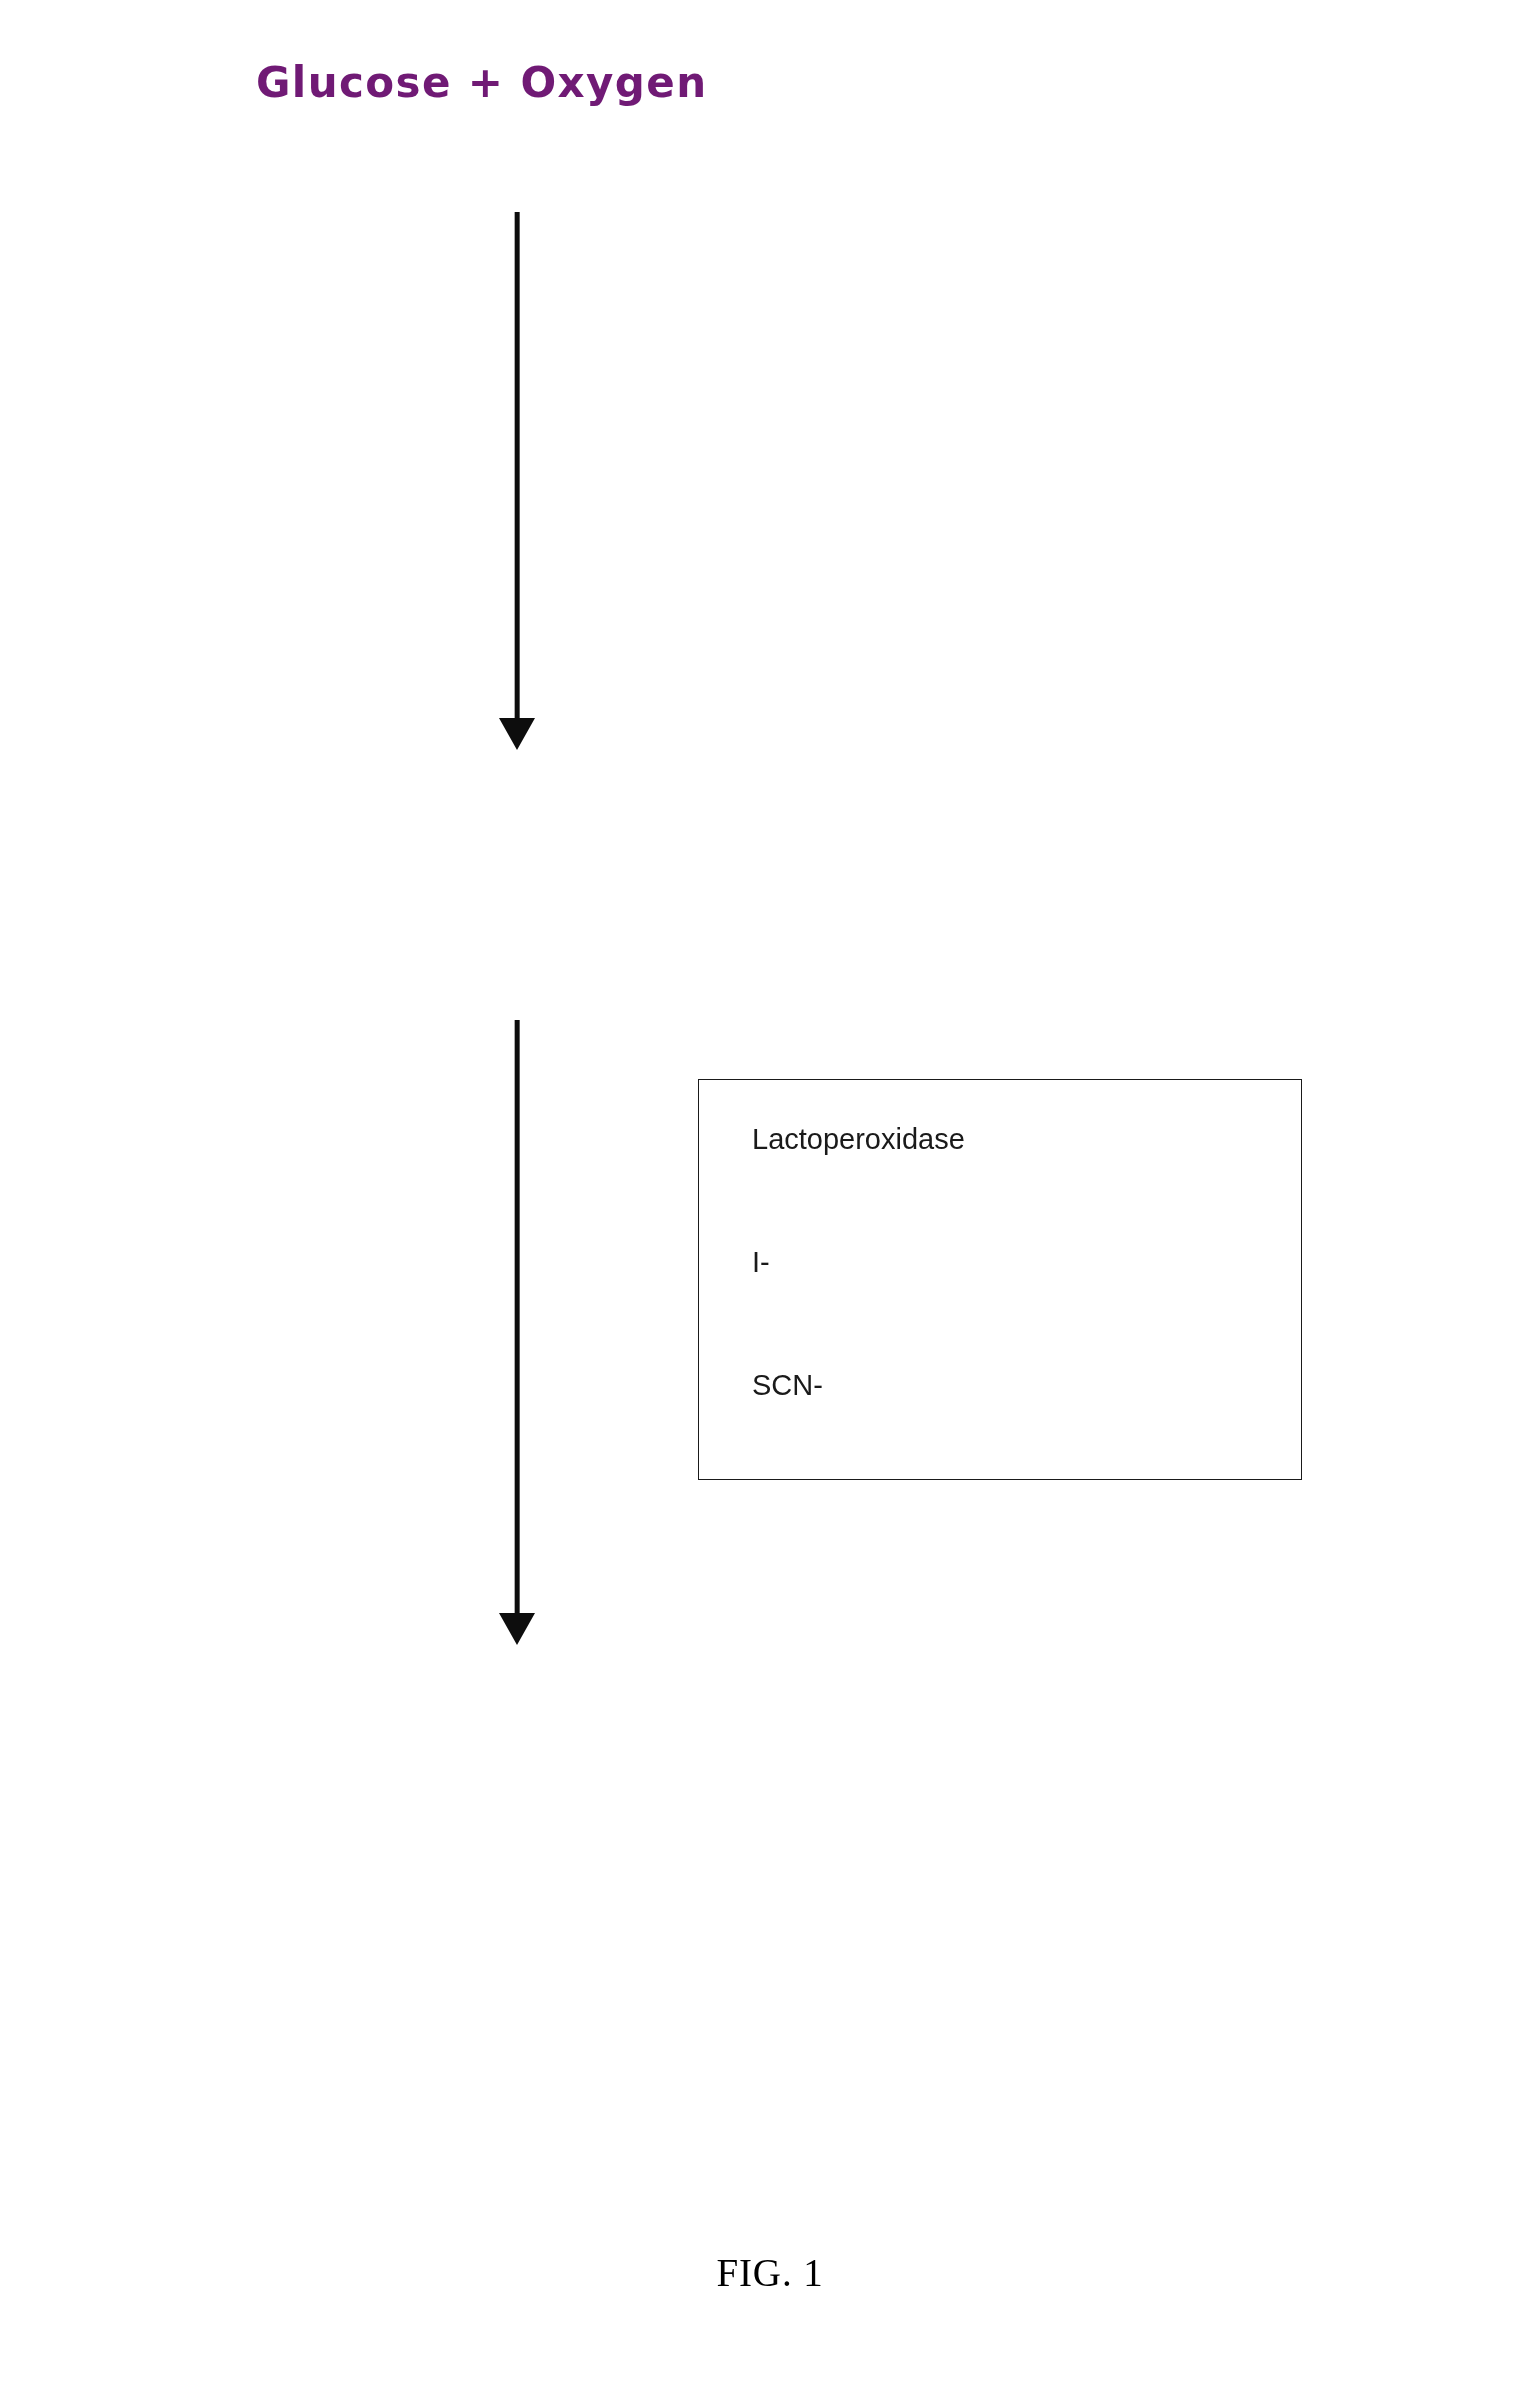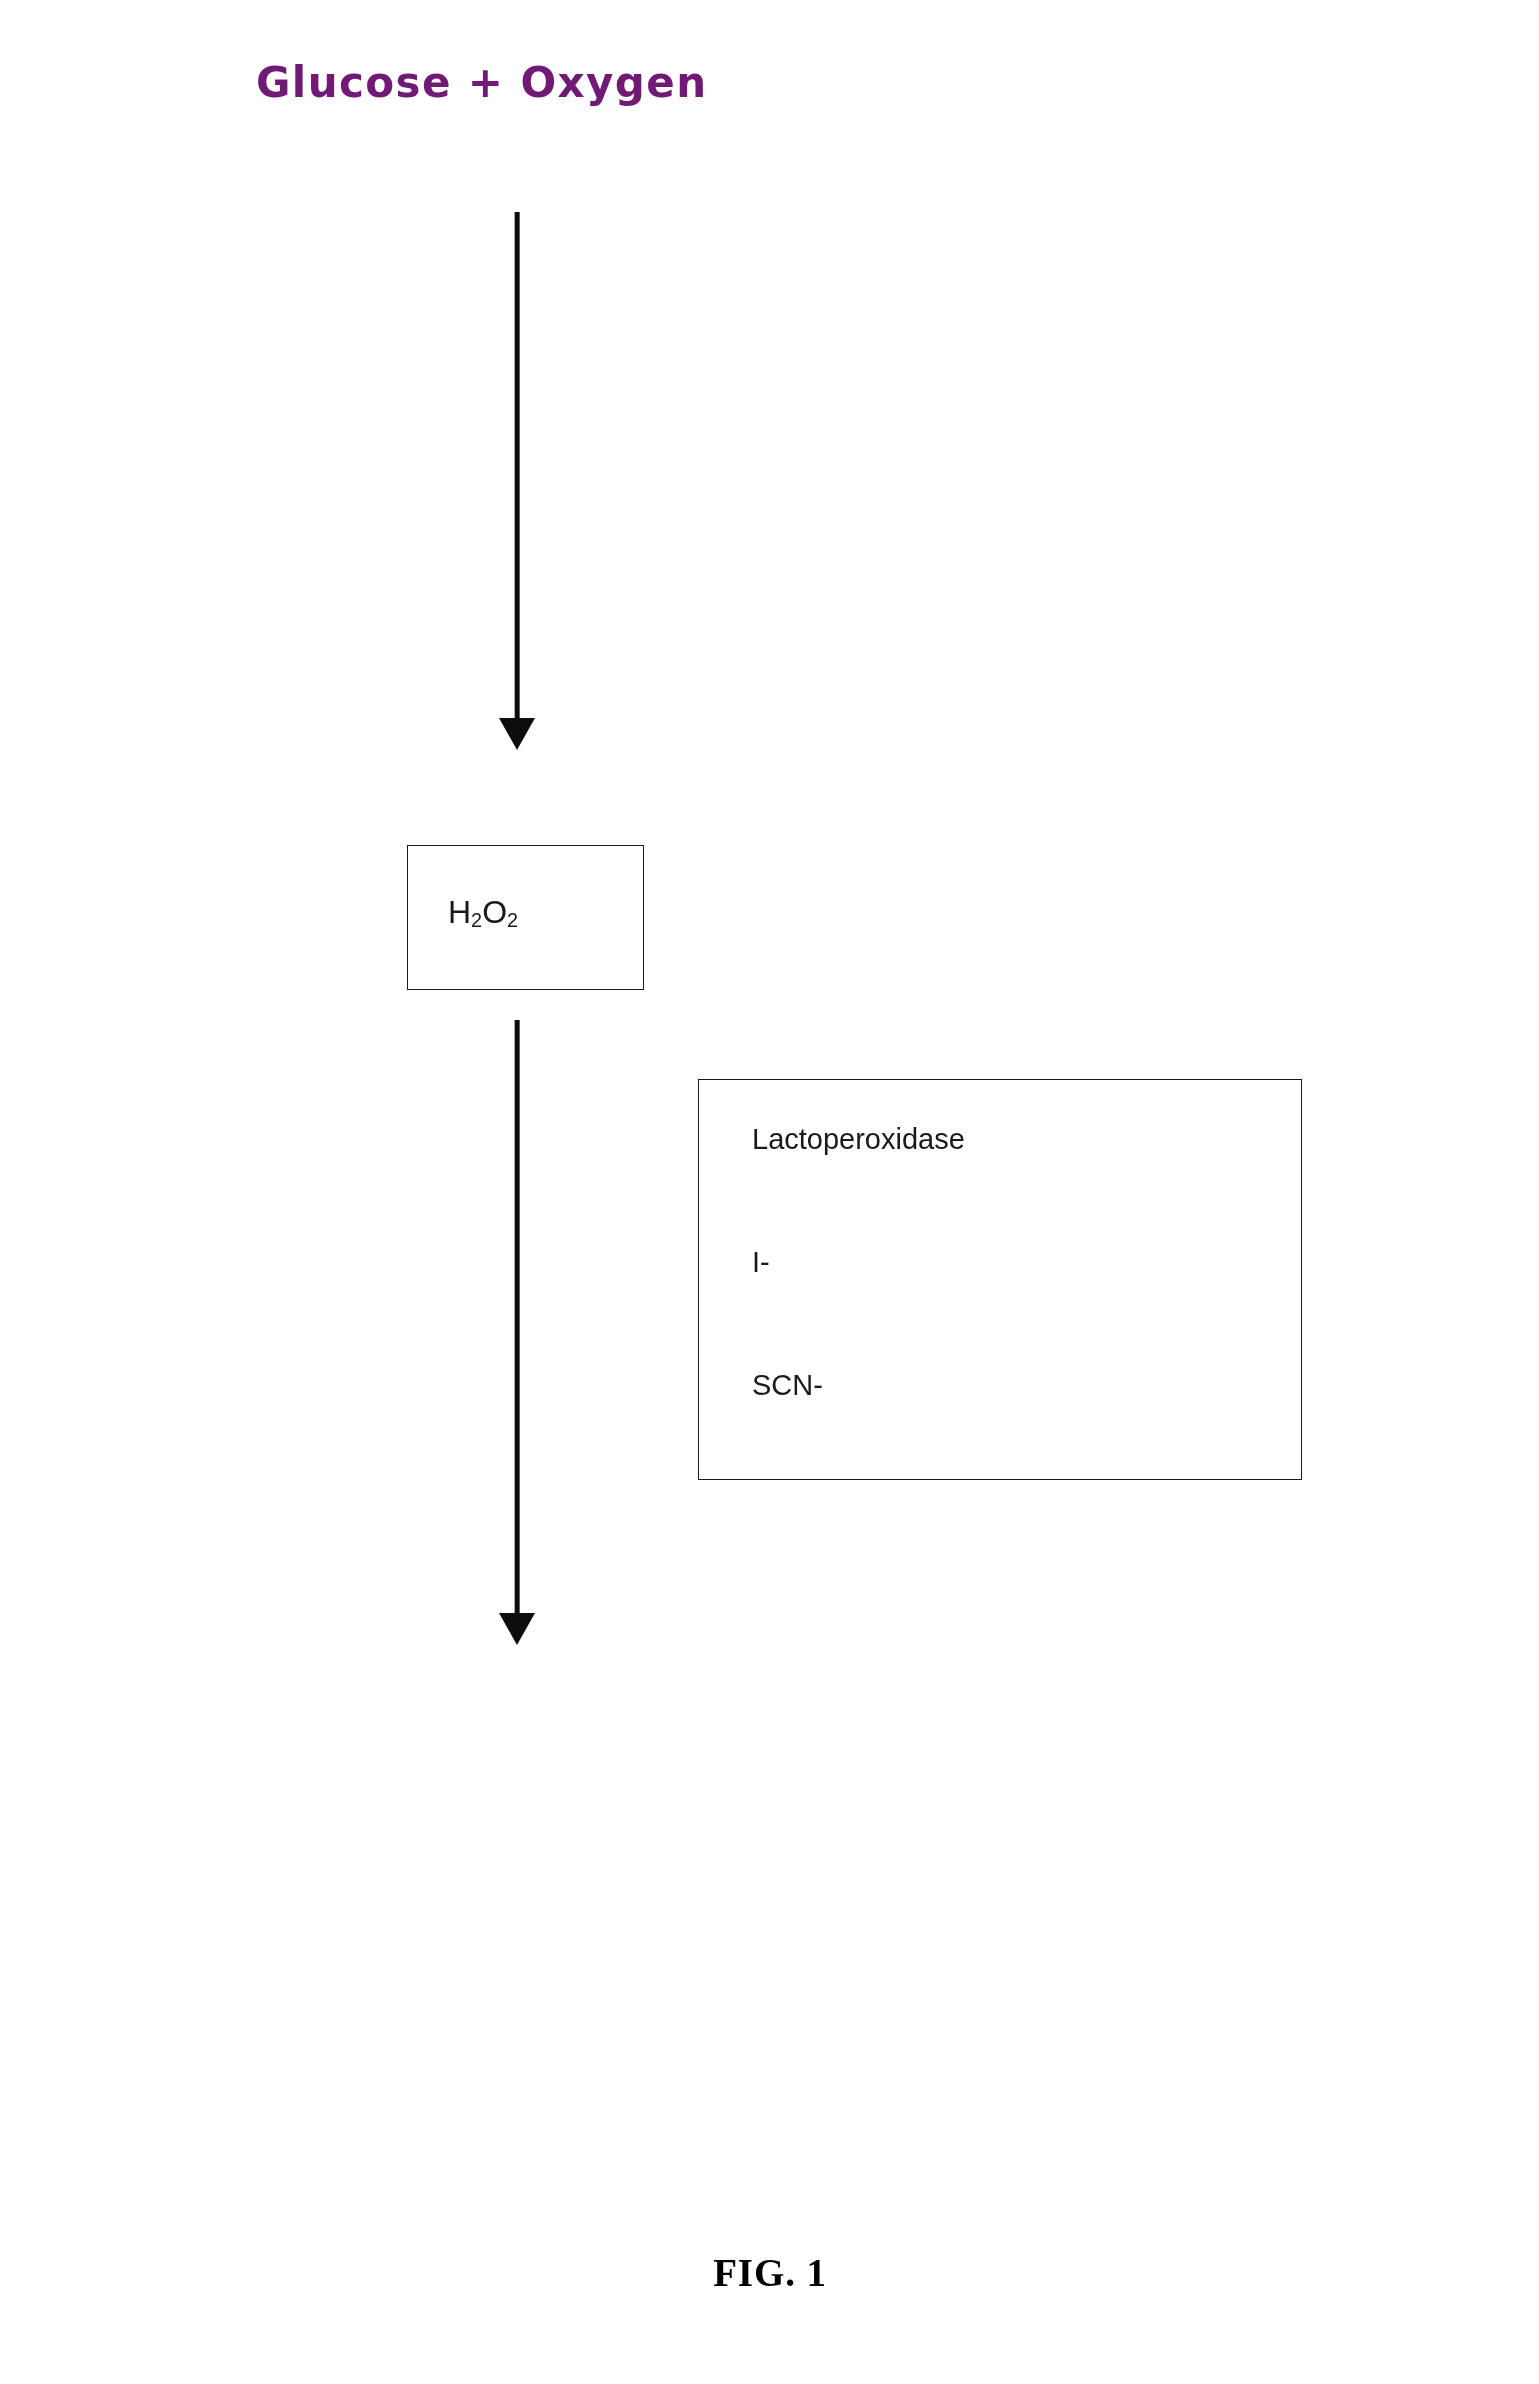--- a/index.html
+++ b/index.html
@@ -140,42 +140,39 @@
   #arrow-2 .shaft { height: 600px; }
 
   
   .fig-caption {
     position: absolute;
     left: 0;
     top: 2250px;
     width: 1540px;
     text-align: center;
     font-family: "Liberation Serif", "DejaVu Serif", serif;
-    font-weight: 700;
+    font-weight: 400;
     font-size: 39px;
     letter-spacing: 0.9px;
     color: #000;
   }
 </style>
 </head>
 <body>
 
 <div id="page">
 
   <div class="fig-title">Glucose + Oxygen</div>
 
   <div class="arrow" id="arrow-1">
     <div class="shaft"></div>
     <div class="head"></div>
   </div>
 
 
-  <div class="node-box" id="box-h2o2">
-    <span class="node-text" id="label-h2o2"><span>H</span><sub>2</sub><span>O</span><sub>2</sub></span>
-  </div>
 
   <div class="arrow" id="arrow-2">
     <div class="shaft"></div>
     <div class="head"></div>
   </div>
 
   <div class="node-box" id="box-lactoperoxidase">
     <span class="node-text" id="lpo-line-1">Lactoperoxidase</span>
     <span class="node-text" id="lpo-line-2">I-</span>
     <span class="node-text" id="lpo-line-3">SCN-</span>

